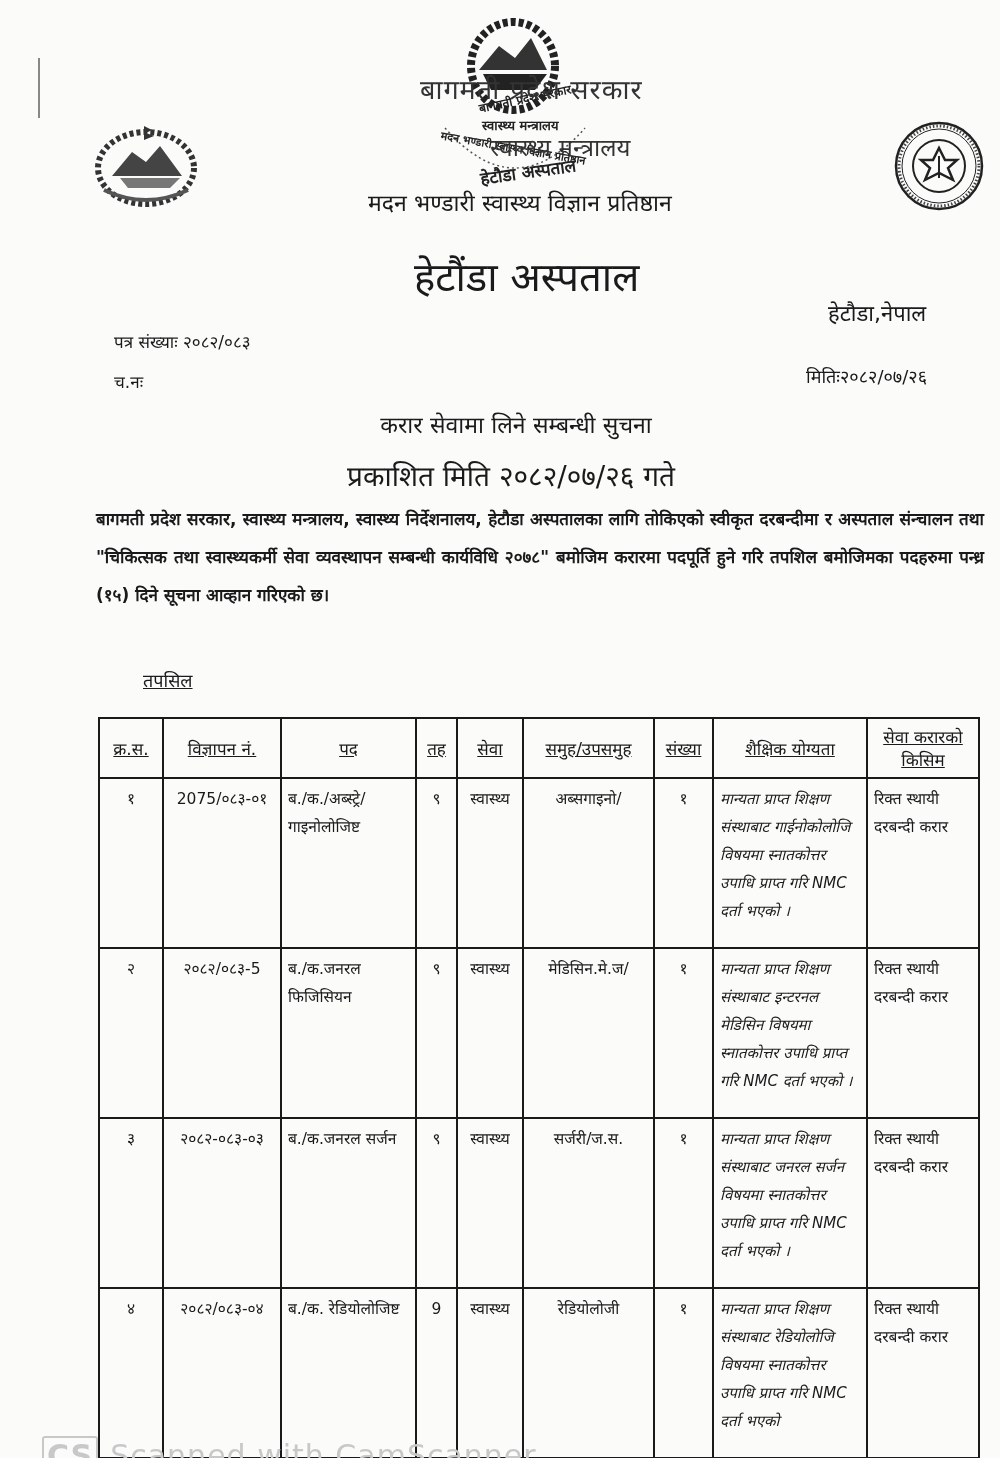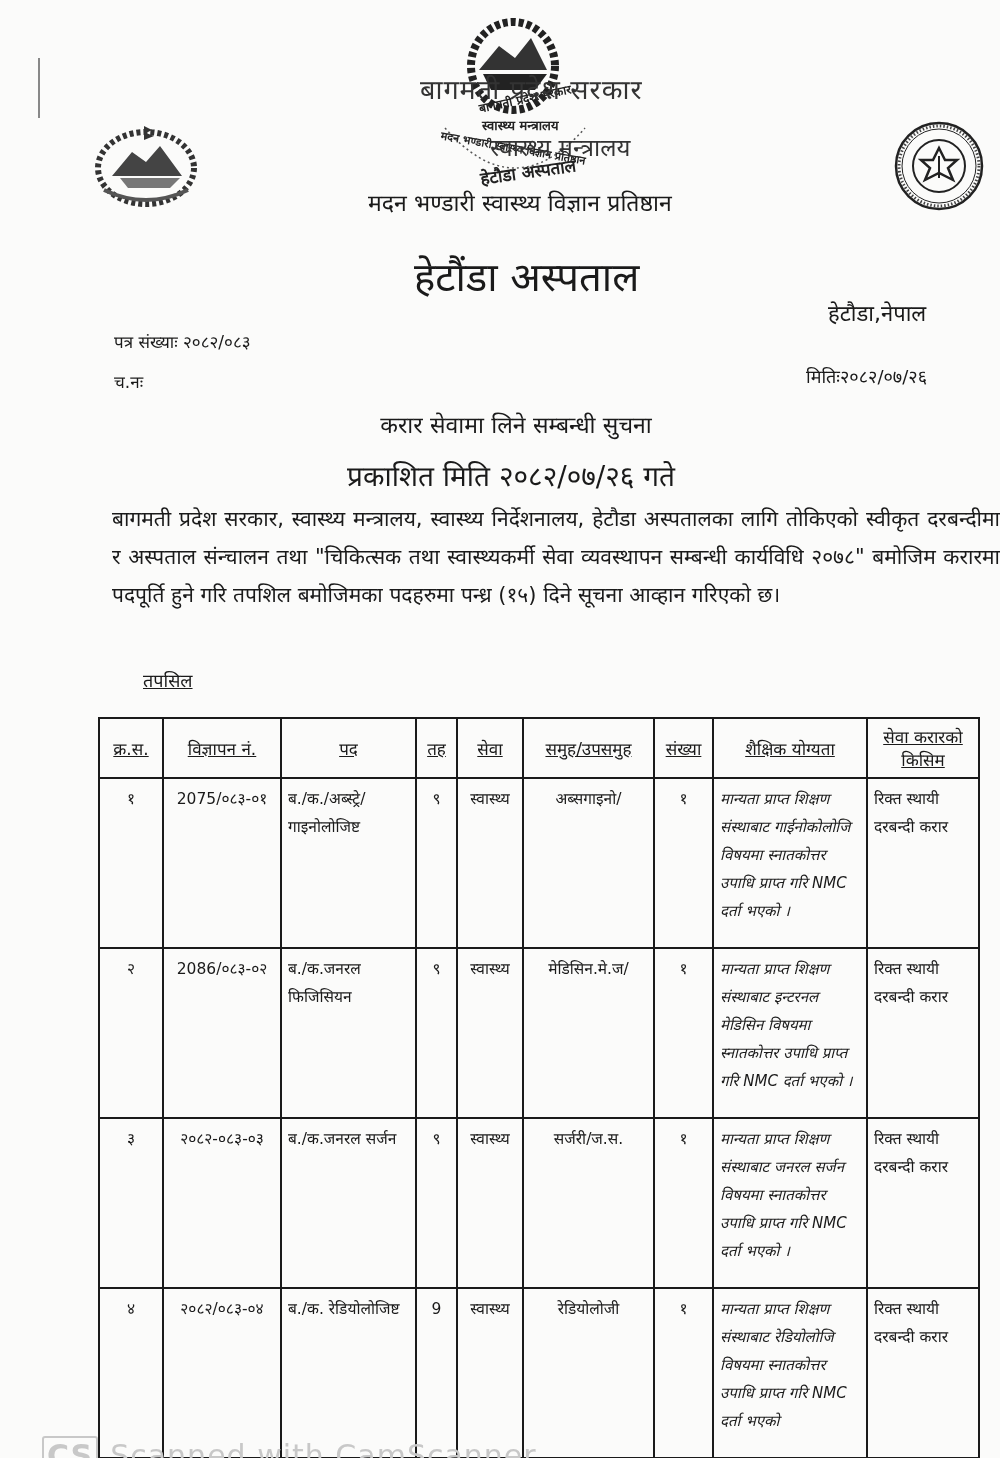--- a/index.html
+++ b/index.html
@@ -17,21 +17,21 @@
   .hdr-govt { left:420px; top:70px; font-size:27px; letter-spacing:1px; color:#333; }
   .hdr-ministry { left:490px; top:130px; font-size:24px; color:#333; }
   .hdr-inst { left:368px; top:186px; font-size:23px; }
   .hdr-hospital { left:414px; top:248px; font-size:40px; }
   .hdr-location { left:828px; top:265px; font-size:22px;margin-top:32px; }
   .ref-no { left:114px; top:330px; font-size:17px; }
   .cha-no { left:114px; top:370px; font-size:17px; }
   .date { left:806px; top:364px; font-size:18px; }
   .title1 { left:16px; width:1000px; text-align:center; top:408px; font-size:23px; }
   .title2 { left:0; width:1000px; text-align:center; top:456px; font-size:28px;margin-left:11px; }
-  .body-para { left:112px; top:500px; width:888px; font-size:21px; line-height:38px; text-align:justify; }
+  .body-para { left:96px; top:500px; width:888px; font-size:17px; line-height:38px; text-align:justify;font-weight:bold; }
   .tapasil { left:112px; top:668px; font-size:18px; text-decoration:underline;margin-left:31px; }
 
   table.posts {
     position:absolute; left:98px; top:717px; border-collapse:collapse;
     table-layout:fixed; font-size:15.5px;padding-left:44px;
   }
   table.posts th, table.posts td {
     border:2px solid #1a1a1a; vertical-align:top; padding:6px 6px;
   }
   table.posts th {
@@ -125,21 +125,21 @@
       <td>ब./क./अब्स्ट्रे/गाइनोलोजिष्ट</td>
       <td class="c">९</td>
       <td class="c">स्वास्थ्य</td>
       <td class="c">अब्सगाइनो/</td>
       <td class="c">१</td>
       <td class="qual">मान्यता प्राप्त शिक्षण संस्थाबाट गाईनोकोलोजि विषयमा स्नातकोत्तर उपाधि प्राप्त गरि NMC दर्ता भएको ।</td>
       <td>रिक्त स्थायी दरबन्दी करार</td>
     </tr>
     <tr>
       <td class="c">२</td>
-      <td class="c">2086/०८३-०२</td>
+      <td class="c">२०८२/०८३-5</td>
       <td>ब./क.जनरल फिजिसियन</td>
       <td class="c">९</td>
       <td class="c">स्वास्थ्य</td>
       <td class="c">मेडिसिन.मे.ज/</td>
       <td class="c">१</td>
       <td class="qual">मान्यता प्राप्त शिक्षण संस्थाबाट इन्टरनल मेडिसिन विषयमा स्नातकोत्तर उपाधि प्राप्त गरि NMC दर्ता भएको ।</td>
       <td>रिक्त स्थायी दरबन्दी करार</td>
     </tr>
     <tr>
       <td class="c">३</td>

